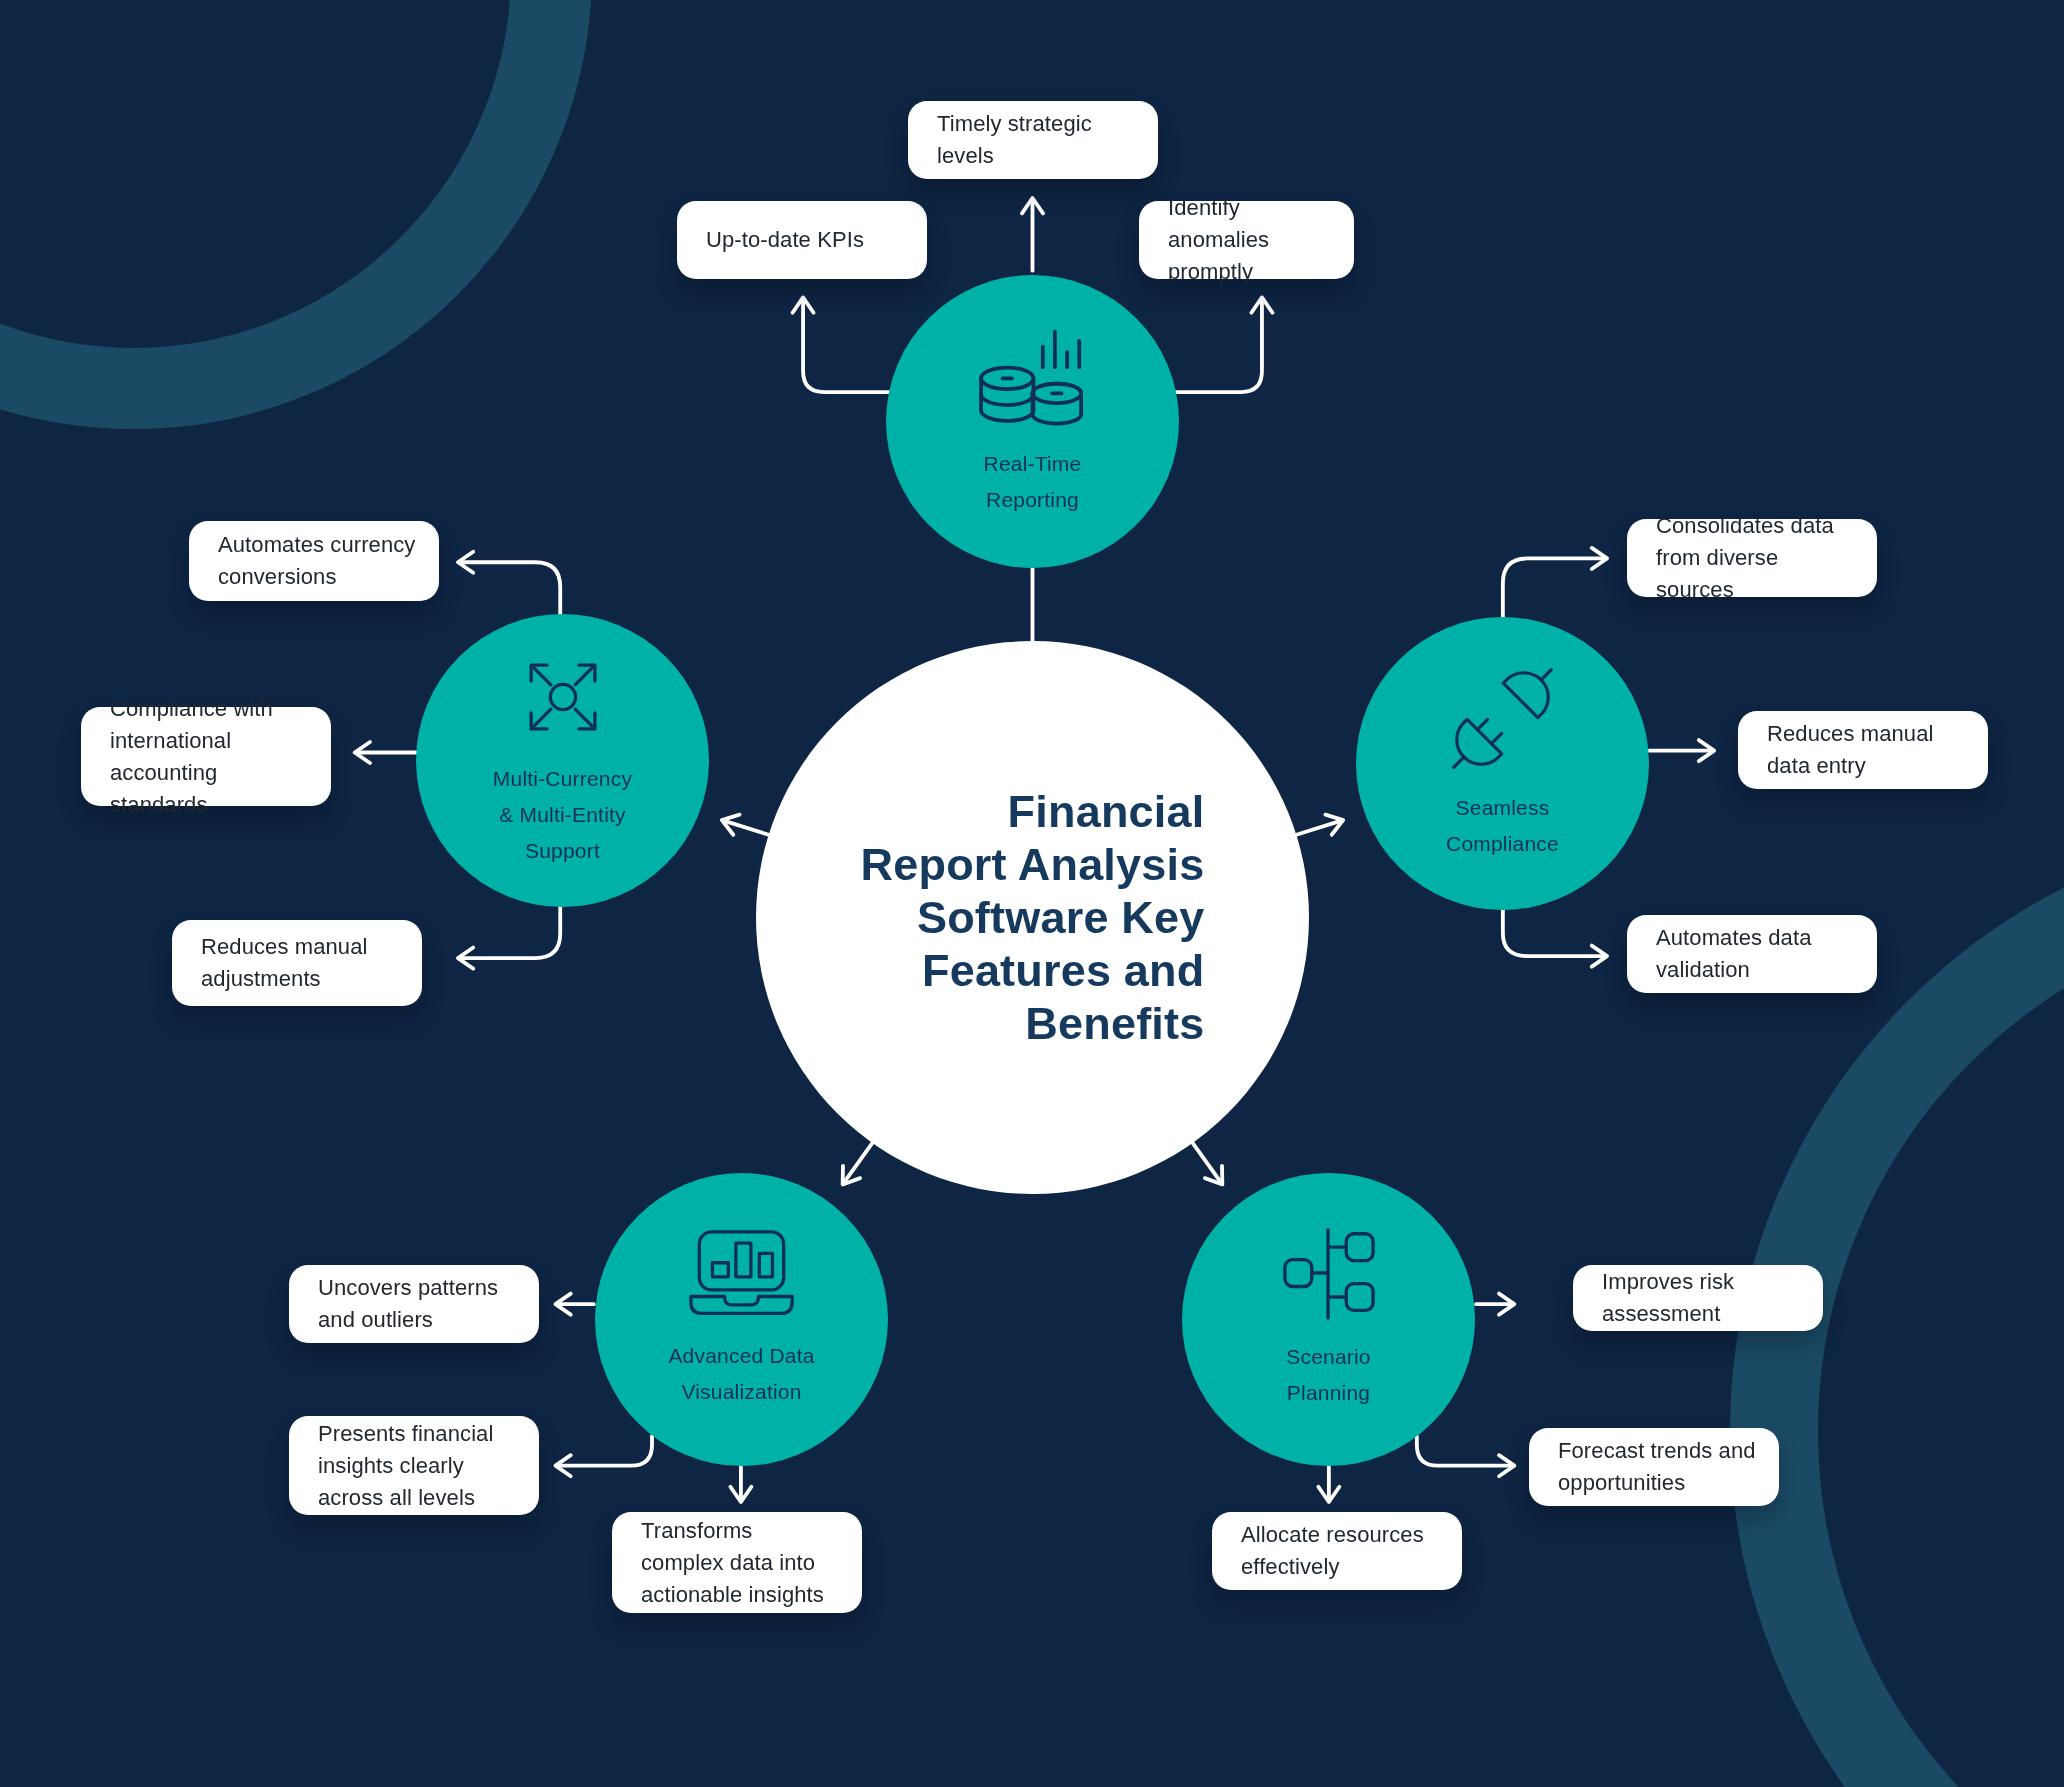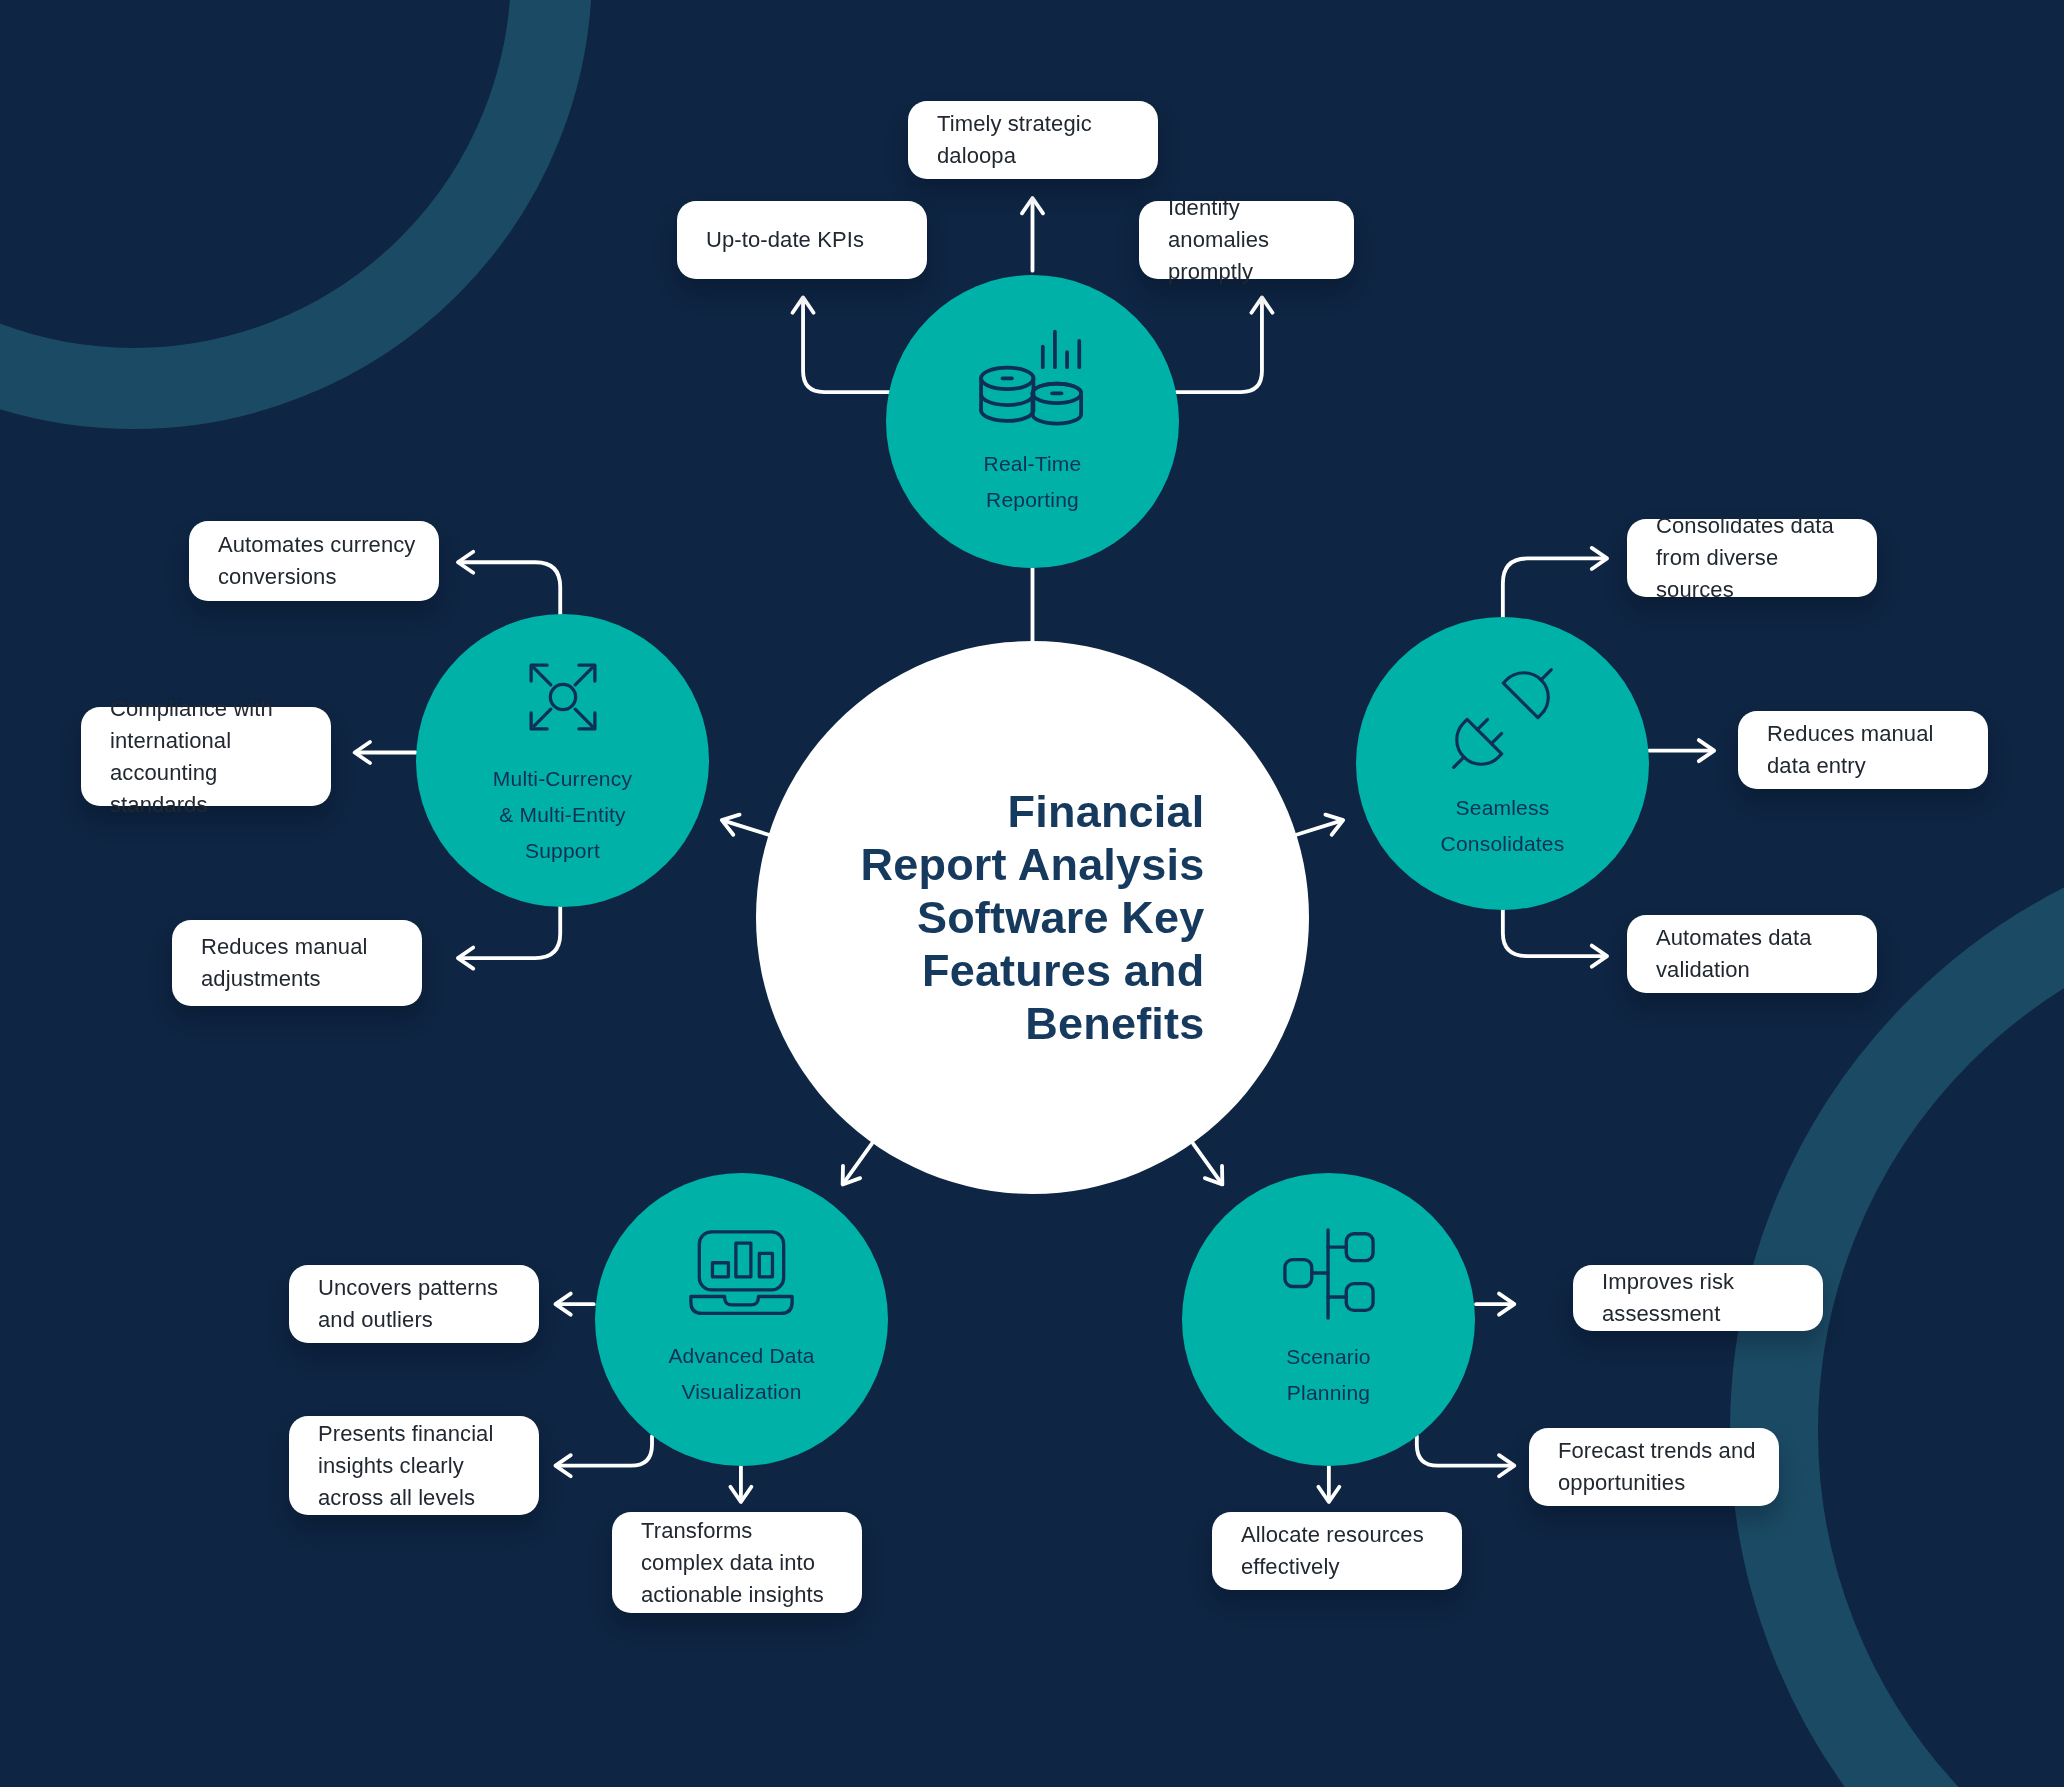--- a/index.html
+++ b/index.html
@@ -148,21 +148,21 @@
           <path d="M-11 0 V-16 M11 0 V-16"></path>
           <path d="M0 32 V48"></path>
         </g>
         <g transform="translate(78,38) rotate(225)">
           <path d="M-27 0 V5 A27 27 0 0 0 27 5 V0 Z"></path>
           <path d="M0 32 V48"></path>
         </g>
       </svg>
     </span>
     <div class="label">Seamless
-Consolidates</div>
+Compliance</div>
   </div>
 
   <div class="node" style="left:595px;top:1173px;">
     <span class="icon">
       <svg width="105" height="90" viewBox="0 0 112 96" stroke-width="3.5">
         <rect x="11" y="3" width="90" height="62" rx="13"></rect>
         <rect x="25" y="36" width="17" height="15"></rect>
         <rect x="50" y="15" width="16" height="36"></rect>
         <rect x="75" y="26" width="14" height="25"></rect>
         <path d="M2 72 H38 V73 Q38 81 46 81 H66 Q74 81 74 73 V72 H110 V78 Q110 90 98 90 H14 Q2 90 2 78 Z"></path>
@@ -185,21 +185,21 @@
       </svg>
     </span>
     <div class="label">Scenario
 Planning</div>
   </div>
 
   <div class="benefit" style="left:677px;top:201px;width:250px;height:78px;">
     <span>Up-to-date KPIs</span>
   </div>
   <div class="benefit" style="left:908px;top:101px;width:250px;height:78px;">
-    <span>Timely strategic daloopa</span>
+    <span>Timely strategic levels</span>
   </div>
   <div class="benefit" style="left:1139px;top:201px;width:215px;height:78px;">
     <span>Identify anomalies promptly</span>
   </div>
 
   <div class="benefit" style="left:189px;top:521px;width:250px;height:80px;">
     <span>Automates currency conversions</span>
   </div>
   <div class="benefit" style="left:81px;top:707px;width:250px;height:99px;">
     <span>Compliance with international accounting standards</span>

